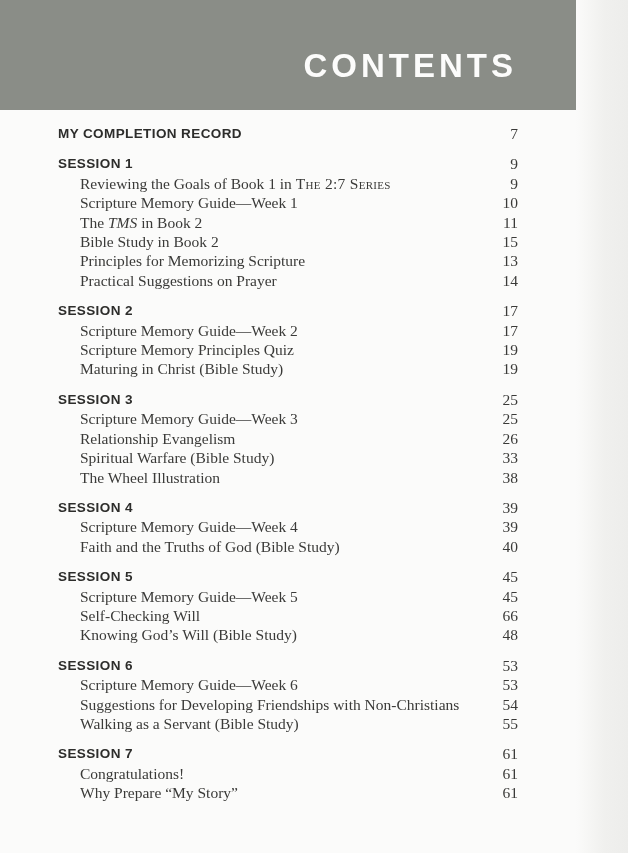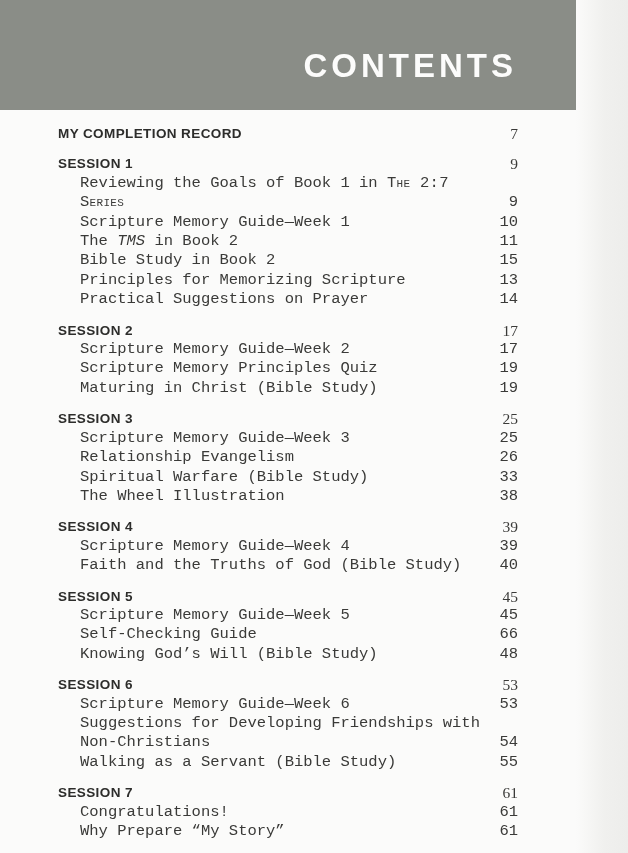--- a/index.html
+++ b/index.html
@@ -37,31 +37,31 @@
   
   .toc {
     position: absolute;
     top: 110px; left: 58px;
     width: 460px;
     padding-top: 14px;
   }
   .toc-row {
     display: flex;
     justify-content: space-between;
-    align-items: flex-end;
+    align-items: center;
     line-height: 19.4px;
   }
   .toc-row.header .row-title {
     font-family: "Liberation Sans", sans-serif;
     font-weight: 700;
     font-size: 13.5px;
     letter-spacing: 0.4px;
     color: #2d2d2b;
   }
-  .toc-row.item { padding-left: 22px; font-family: Liberation Mono, monospace; }
+  .toc-row.item { padding-left: 22px; }
   .row-title {
     font-size: 15.5px;
     color: #3a3a38;
   }
   .row-page {
     font-size: 15.5px;
     color: #3a3a38;
     text-align: right;
     min-width: 34px;
   }
@@ -170,21 +170,21 @@
       <div class="toc-section">
         <div class="toc-row header">
           <span class="row-title">SESSION 5</span>
           <span class="row-page">45</span>
         </div>
         <div class="toc-row item">
           <span class="row-title"><span class="seg-normal">Scripture Memory Guide—Week 5</span></span>
           <span class="row-page">45</span>
         </div>
         <div class="toc-row item">
-          <span class="row-title"><span class="seg-normal">Self-Checking Guide</span></span>
+          <span class="row-title"><span class="seg-normal">Self-Checking Will</span></span>
           <span class="row-page">66</span>
         </div>
         <div class="toc-row item">
           <span class="row-title"><span class="seg-normal">Knowing God’s Will (Bible Study)</span></span>
           <span class="row-page">48</span>
         </div>
       </div>
       <div class="toc-section">
         <div class="toc-row header">
           <span class="row-title">SESSION 6</span>

